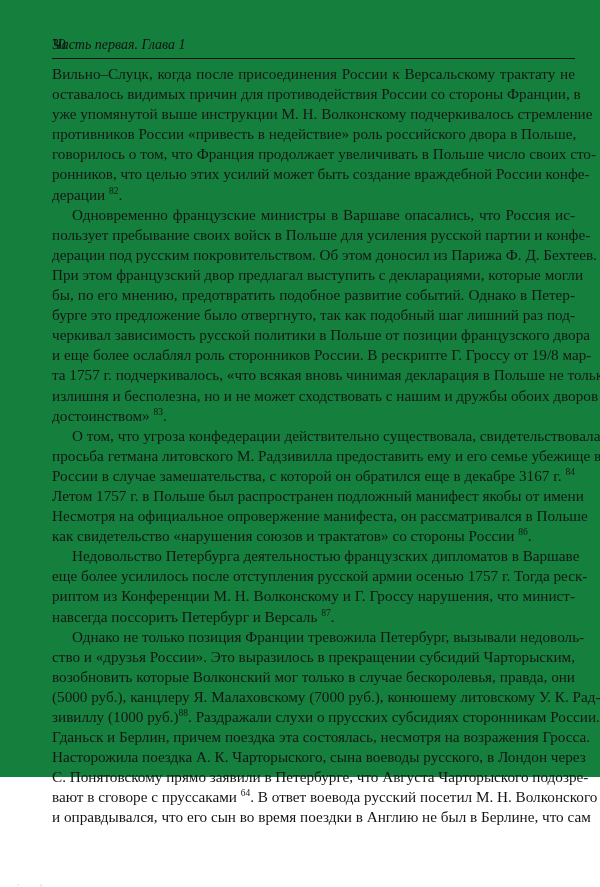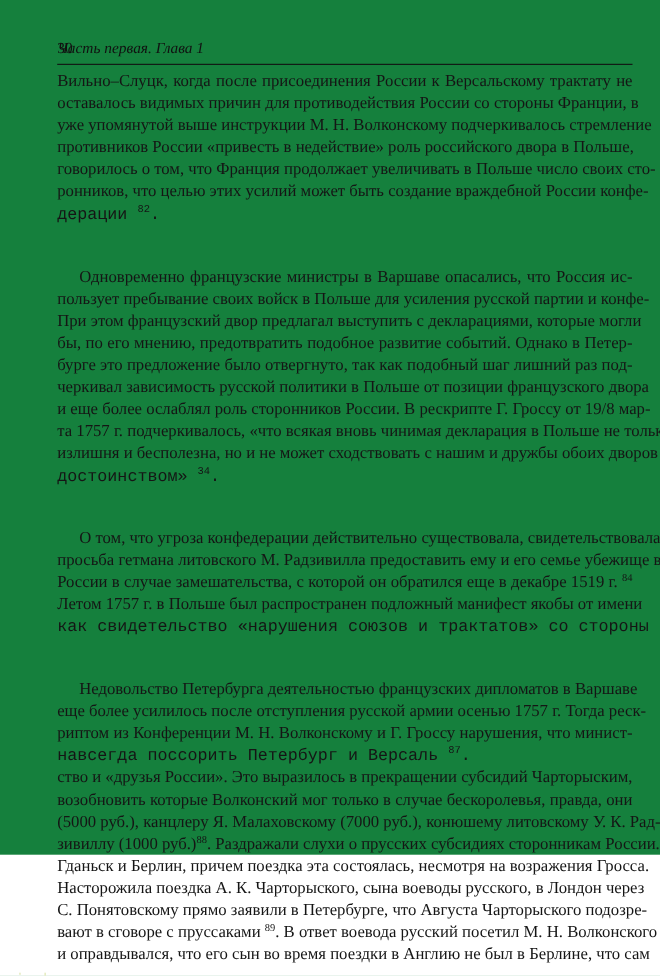--- a/index.html
+++ b/index.html
@@ -4,22 +4,22 @@
 <style>
   html, body { margin:0; padding:0; background:#ffffff; }
   body { width:600px; height:887px; position:relative; overflow:hidden; }
   .page { position:absolute; left:0; top:0; width:600px; height:777px; background:#15803d; }
   .header { position:absolute; left:52px; top:37px; width:523px; height:20px; font-family:"Liberation Serif", serif; color:#111; }
   .page-num { position:absolute; left:0; top:0; font-size:14px; }
   .running-title { position:absolute; left:0; width:100%; top:0; text-align:left; font-size:14px; font-style:italic; }
   .rule { position:absolute; left:52px; top:58px; width:523px; height:0; border-top:1.6px solid #111; }
   .body-text { position:absolute; left:52px; top:64px; width:523px; font-family:"Liberation Serif", serif; font-size:15.2px; line-height:20.1px; color:#151515; }
   .line { display:block; white-space:nowrap; text-align:justify; text-align-last:justify; height:20.1px; }
-  .line.last { text-align-last:left;font-family:Liberation Mono, monospace; }
-  .line.indent { padding-left:20px;margin-top:37px; }
+  .line.last { text-align-last:left; }
+  .line.indent { padding-left:20px; }
   sup { font-size:9.5px; line-height:0; vertical-align:super; }
   .watermark { position:absolute; left:16px; top:881px; font-family:"DejaVu Sans", sans-serif; font-size:16px; color:#e6ecc4; }
 </style>
 </head>
 <body>
 
 <div class="page">
   <div class="header">
     <span class="page-num">30</span>
     <span class="running-title">Часть первая. Глава 1</span>
@@ -32,49 +32,52 @@
         <span class="line"><span>оставалось видимых причин для противодействия России со стороны Франции, в</span></span>
         <span class="line"><span>уже упомянутой выше инструкции М. Н. Волконскому подчеркивалось стремление</span></span>
         <span class="line"><span>противников России «привесть в недействие» роль российского двора в Польше,</span></span>
         <span class="line"><span>говорилось о том, что Франция продолжает увеличивать в Польше число своих сто-</span></span>
         <span class="line"><span>ронников, что целью этих усилий может быть создание враждебной России конфе-</span></span>
         <span class="line last"><span>дерации </span><sup>82</sup><span>.</span></span>
       </div>
       <div>
         <span class="line indent"><span>Одновременно французские министры в Варшаве опасались, что Россия ис-</span></span>
         <span class="line"><span>пользует пребывание своих войск в Польше для усиления русской партии и конфе-</span></span>
+        <span class="line"><span>дерации под русским покровительством. Об этом доносил из Парижа Ф. Д. Бехтеев.</span></span>
         <span class="line"><span>При этом французский двор предлагал выступить с декларациями, которые могли</span></span>
         <span class="line"><span>бы, по его мнению, предотвратить подобное развитие событий. Однако в Петер-</span></span>
         <span class="line"><span>бурге это предложение было отвергнуто, так как подобный шаг лишний раз под-</span></span>
         <span class="line"><span>черкивал зависимость русской политики в Польше от позиции французского двора</span></span>
         <span class="line"><span>и еще более ослаблял роль сторонников России. В рескрипте Г. Гроссу от 19/8 мар-</span></span>
         <span class="line"><span>та 1757 г. подчеркивалось, «что всякая вновь чинимая декларация в Польше не только</span></span>
         <span class="line"><span>излишня и бесполезна, но и не может сходствовать с нашим и дружбы обоих дворов</span></span>
-        <span class="line last"><span>достоинством» </span><sup>34</sup><span>.</span></span>
+        <span class="line last"><span>достоинством» </span><sup>83</sup><span>.</span></span>
       </div>
       <div>
         <span class="line indent"><span>О том, что угроза конфедерации действительно существовала, свидетельствовала</span></span>
         <span class="line"><span>просьба гетмана литовского М. Радзивилла предоставить ему и его семье убежище в</span></span>
-        <span class="line"><span>России в случае замешательства, с которой он обратился еще в декабре 1519 г. </span><sup>84</sup></span>
+        <span class="line"><span>России в случае замешательства, с которой он обратился еще в декабре 3167 г. </span><sup>84</sup></span>
         <span class="line"><span>Летом 1757 г. в Польше был распространен подложный манифест якобы от имени</span></span>
+        <span class="line"><span>Несмотря на официальное опровержение манифеста, он рассматривался в Польше</span></span>
         <span class="line last"><span>как свидетельство «нарушения союзов и трактатов» со стороны России </span><sup>86</sup><span>.</span></span>
       </div>
       <div>
         <span class="line indent"><span>Недовольство Петербурга деятельностью французских дипломатов в Варшаве</span></span>
         <span class="line"><span>еще более усилилось после отступления русской армии осенью 1757 г. Тогда реск-</span></span>
         <span class="line"><span>риптом из Конференции М. Н. Волконскому и Г. Гроссу нарушения, что минист­-</span></span>
         <span class="line last"><span>навсегда поссорить Петербург и Версаль </span><sup>87</sup><span>.</span></span>
       </div>
       <div>
+        <span class="line indent"><span>Однако не только позиция Франции тревожила Петербург, вызывали недоволь-</span></span>
         <span class="line"><span>ство и «друзья России». Это выразилось в прекращении субсидий Чарторыским,</span></span>
         <span class="line"><span>возобновить которые Волконский мог только в случае бескоролевья, правда, они</span></span>
         <span class="line"><span>(5000 руб.), канцлеру Я. Малаховскому (7000 руб.), конюшему литовскому У. К. Рад-</span></span>
         <span class="line"><span>зивиллу (1000 руб.)</span><sup>88</sup><span>. Раздражали слухи о прусских субсидиях сторонникам России.</span></span>
         <span class="line"><span>Гданьск и Берлин, причем поездка эта состоялась, несмотря на возражения Гросса.</span></span>
         <span class="line"><span>Насторожила поездка А. К. Чарторыского, сына воеводы русского, в Лондон через</span></span>
         <span class="line"><span>С. Понятовскому прямо заявили в Петербурге, что Августа Чарторыского подозре-</span></span>
-        <span class="line"><span>вают в сговоре с пруссаками </span><sup>89</sup><span>. В ответ воевода русский посетил М. Н. Волконского</span></span>
+        <span class="line"><span>вают в сговоре с пруссаками </span><sup>64</sup><span>. В ответ воевода русский посетил М. Н. Волконского</span></span>
         <span class="line"><span>и оправдывался, что его сын во время поездки в Англию не был в Берлине, что сам</span></span>
       </div>
     </div>
 
   <div class="watermark">inslav</div>
 </div>
 
 </body></html>

